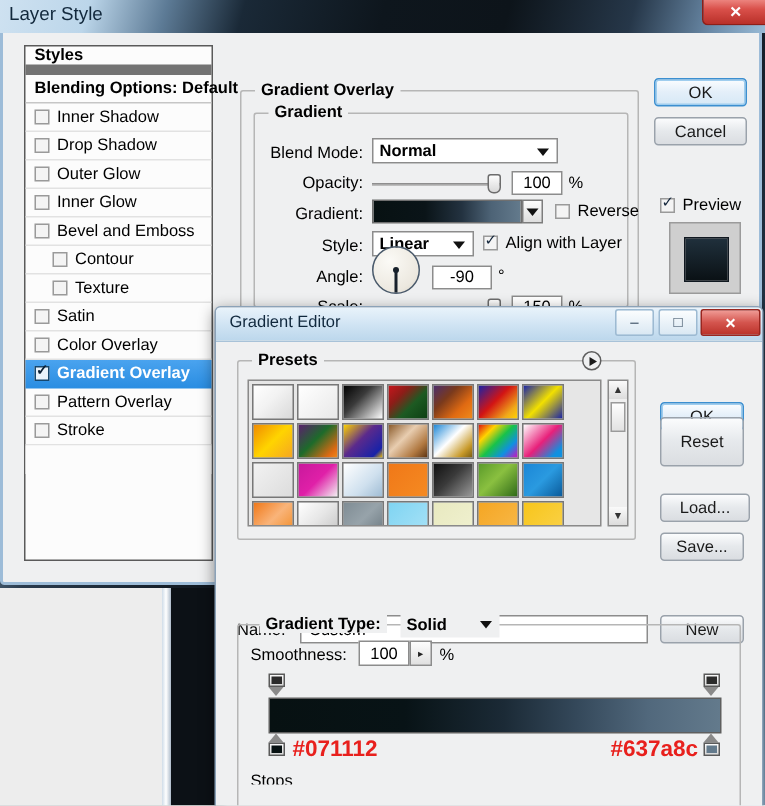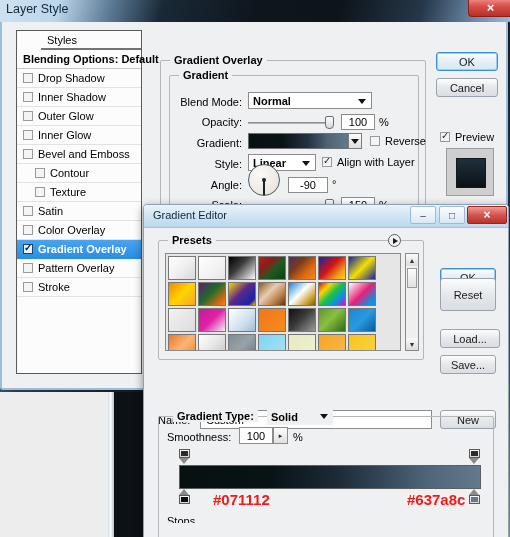--- a/index.html
+++ b/index.html
@@ -91,21 +91,21 @@
     border: 1px solid #5a5a5a;
   }
   .sl-row {
     height: 19px;
     display: flex; align-items: center;
     padding-left: 6px;
     border-bottom: 1px solid #e2e2e2;
     font-size: 11px;
     white-space: nowrap;
   }
-  .sl-row.head { font-weight: normal; border-bottom: 2px solid #737373; margin-left: 24px; }
+  .sl-row.head { font-weight: bold; border-bottom: 7px solid #737373; }
   .sl-row.head2 { font-weight: bold; border-bottom: 1px solid #c6c6c6; }
   .sl-row.selected {
     background: linear-gradient(180deg,#4aa3ef,#2b8ee2);
     color: #fff; font-weight: bold;
     border-bottom: 1px solid #2b8ee2;
   }
   .sl-row.indent { padding-left: 18px; }
   .sl-row.filler { border-bottom: none; background: #fcfcfc; }
   .cb {
     width: 10px; height: 10px; margin-right: 5px;
@@ -441,25 +441,25 @@
 
       <div class="styles-list">
         <div class="sl-row head">
           <span>Styles</span>
         </div>
         <div class="sl-row head2">
           <span>Blending Options: Default</span>
         </div>
         <div class="sl-row">
           <span class="cb"></span>
+          <span>Inner Shadow</span>
+        </div>
+        <div class="sl-row">
+          <span class="cb"></span>
           <span>Drop Shadow</span>
-        </div>
-        <div class="sl-row">
-          <span class="cb"></span>
-          <span>Inner Shadow</span>
         </div>
         <div class="sl-row">
           <span class="cb"></span>
           <span>Outer Glow</span>
         </div>
         <div class="sl-row">
           <span class="cb"></span>
           <span>Inner Glow</span>
         </div>
         <div class="sl-row">
@@ -656,20 +656,20 @@
           <div class="tipup"></div>
             <div class="house"></div>
           <div class="inner" style="background:#071112;"></div>
         </div>
         <div class="stop-bottom" style="left:310px; top:72px;">
           <div class="tipup"></div>
             <div class="house"></div>
           <div class="inner" style="background:#637a8c;"></div>
         </div>
 
-        <div class="hexlabel" style="left:54px; top:74px;">#071112</div>
+        <div class="hexlabel" style="left:36px; top:74px;">#071112</div>
         <div class="hexlabel" style="left:248px; top:74px;">#637a8c</div>
 
         <div class="clipped-text" style="left:8px; top:98px; width:60px; height:8px;">Stops</div>
       </div>
     </div>
   </div>
 </div>
 
 </body></html>

